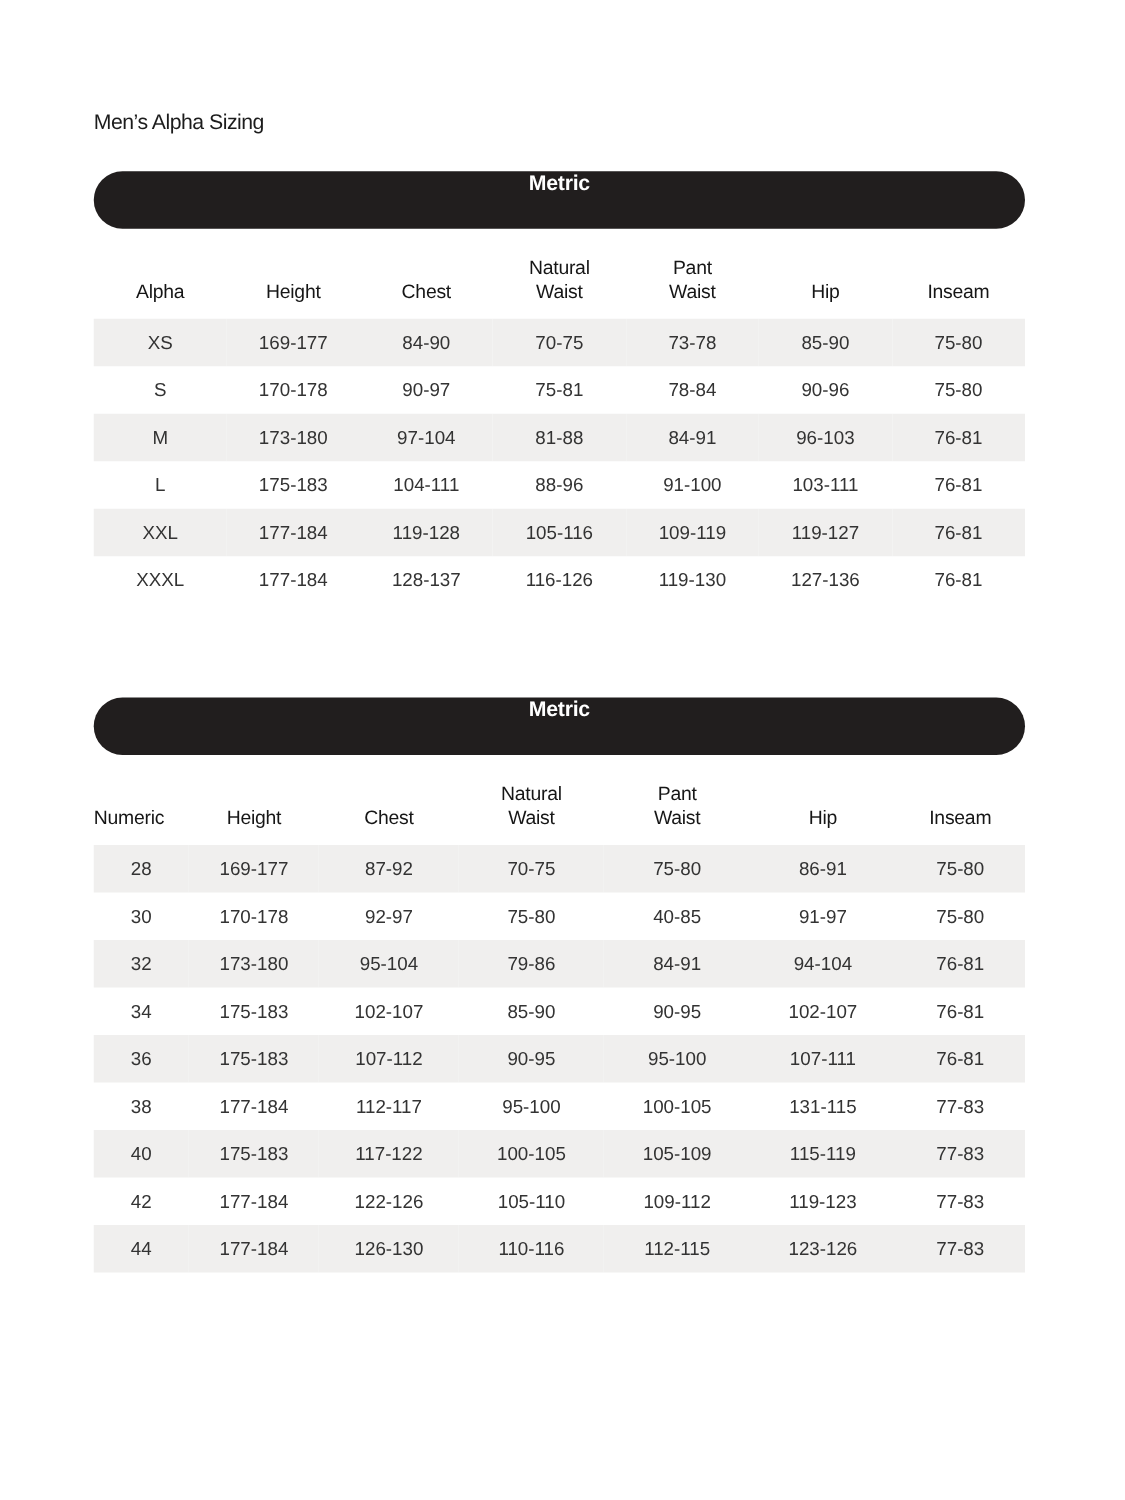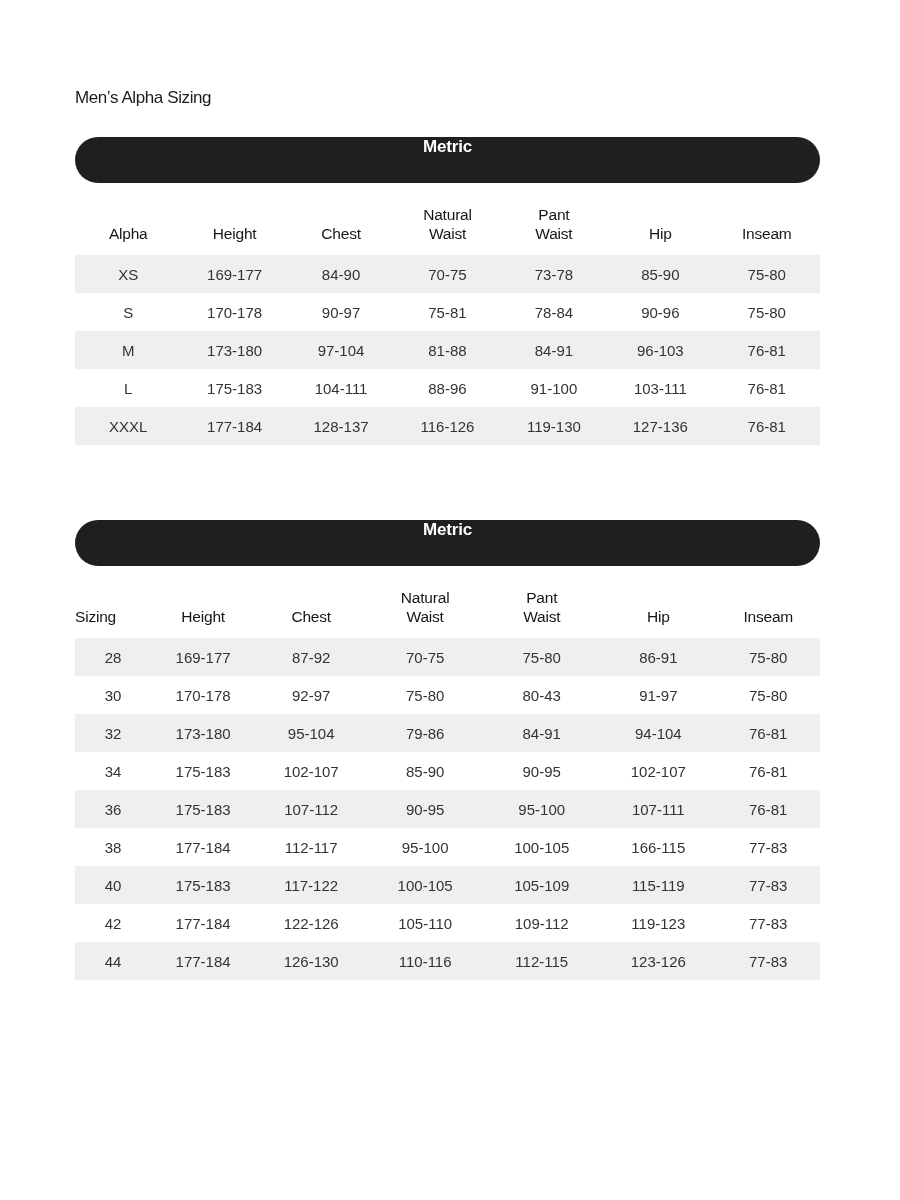--- a/index.html
+++ b/index.html
@@ -127,20 +127,29 @@
             <td>96-103</td>
             <td>76-81</td>
           </tr>
           <tr>
             <td>L</td>
             <td>175-183</td>
             <td>104-111</td>
             <td>88-96</td>
             <td>91-100</td>
             <td>103-111</td>
+            <td>76-81</td>
+          </tr>
+          <tr>
+            <td>XXL</td>
+            <td>177-184</td>
+            <td>119-128</td>
+            <td>105-116</td>
+            <td>109-119</td>
+            <td>119-127</td>
             <td>76-81</td>
           </tr>
           <tr>
             <td>XXXL</td>
             <td>177-184</td>
             <td>128-137</td>
             <td>116-126</td>
             <td>119-130</td>
             <td>127-136</td>
             <td>76-81</td>
@@ -158,21 +167,21 @@
         <col style="width:10.2%">
         <col style="width:14.0%">
         <col style="width:15.0%">
         <col style="width:15.6%">
         <col style="width:15.7%">
         <col style="width:15.6%">
         <col style="width:13.9%">
       </colgroup>
       <thead>
         <tr>
-            <th>Sizing</th>
+            <th>Numeric</th>
             <th>Height</th>
             <th>Chest</th>
             <th>Natural
 Waist</th>
             <th>Pant
 Waist</th>
             <th>Hip</th>
             <th>Inseam</th>
           </tr>
       </thead>
@@ -184,21 +193,21 @@
             <td>70-75</td>
             <td>75-80</td>
             <td>86-91</td>
             <td>75-80</td>
           </tr>
           <tr>
             <td>30</td>
             <td>170-178</td>
             <td>92-97</td>
             <td>75-80</td>
-            <td>80-43</td>
+            <td>40-85</td>
             <td>91-97</td>
             <td>75-80</td>
           </tr>
           <tr>
             <td>32</td>
             <td>173-180</td>
             <td>95-104</td>
             <td>79-86</td>
             <td>84-91</td>
             <td>94-104</td>
@@ -221,21 +230,21 @@
             <td>95-100</td>
             <td>107-111</td>
             <td>76-81</td>
           </tr>
           <tr>
             <td>38</td>
             <td>177-184</td>
             <td>112-117</td>
             <td>95-100</td>
             <td>100-105</td>
-            <td>166-115</td>
+            <td>131-115</td>
             <td>77-83</td>
           </tr>
           <tr>
             <td>40</td>
             <td>175-183</td>
             <td>117-122</td>
             <td>100-105</td>
             <td>105-109</td>
             <td>115-119</td>
             <td>77-83</td>

